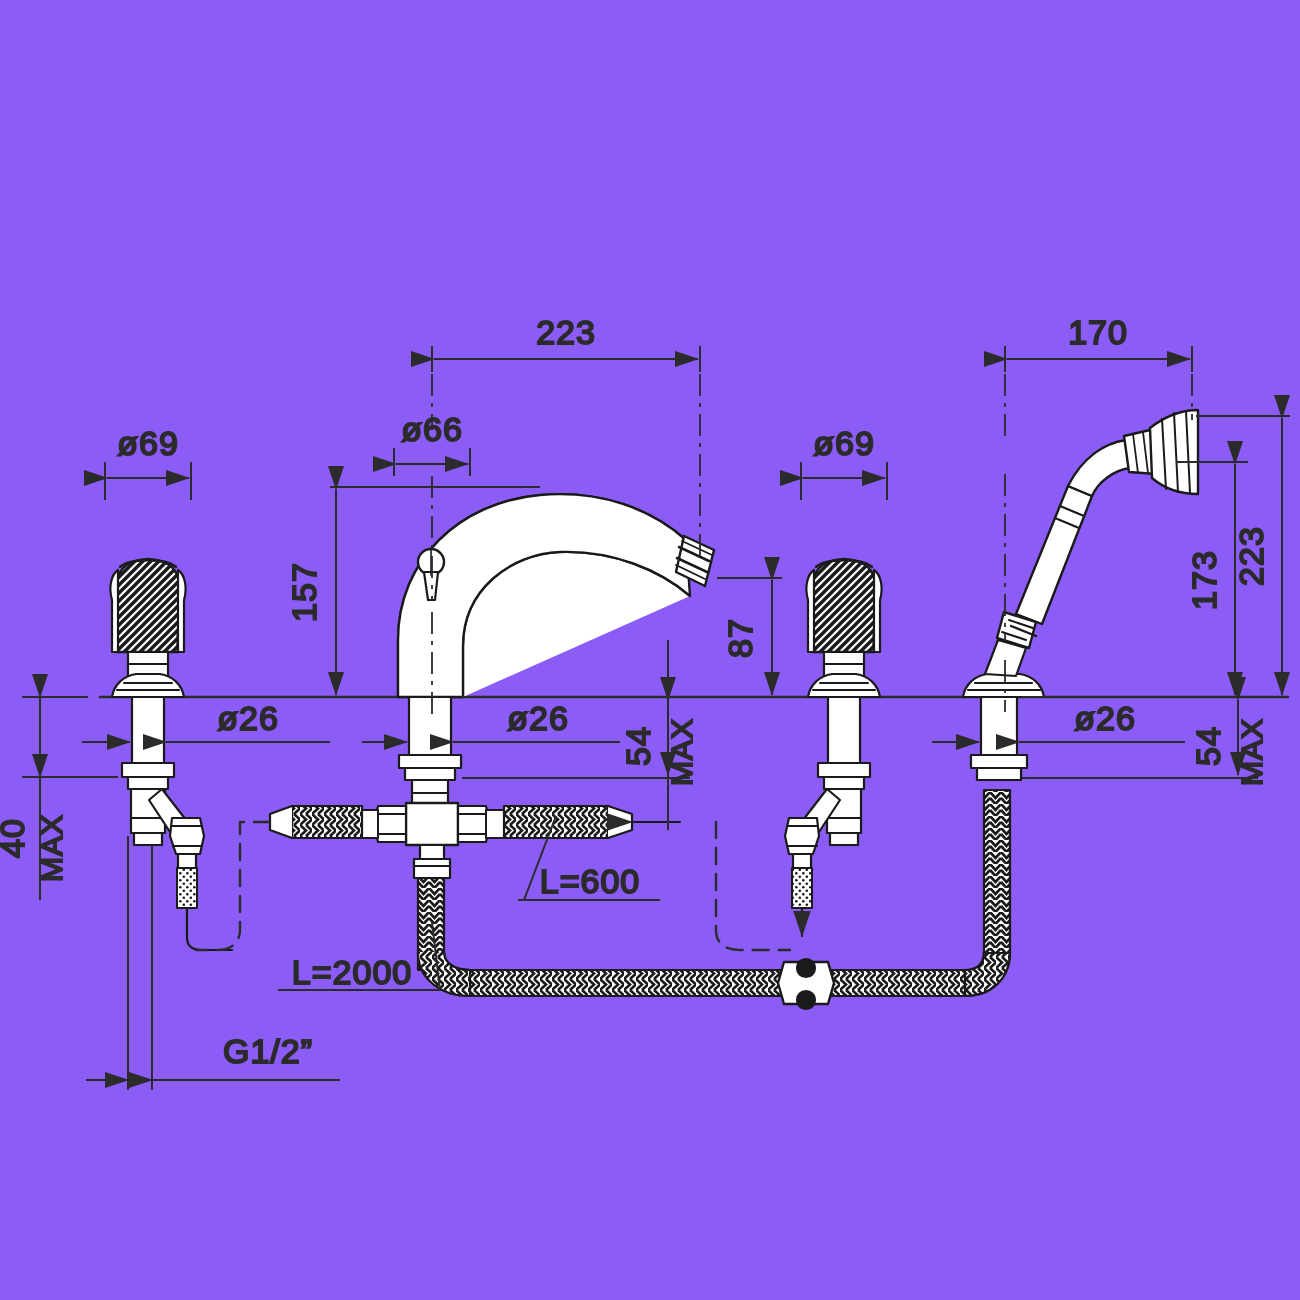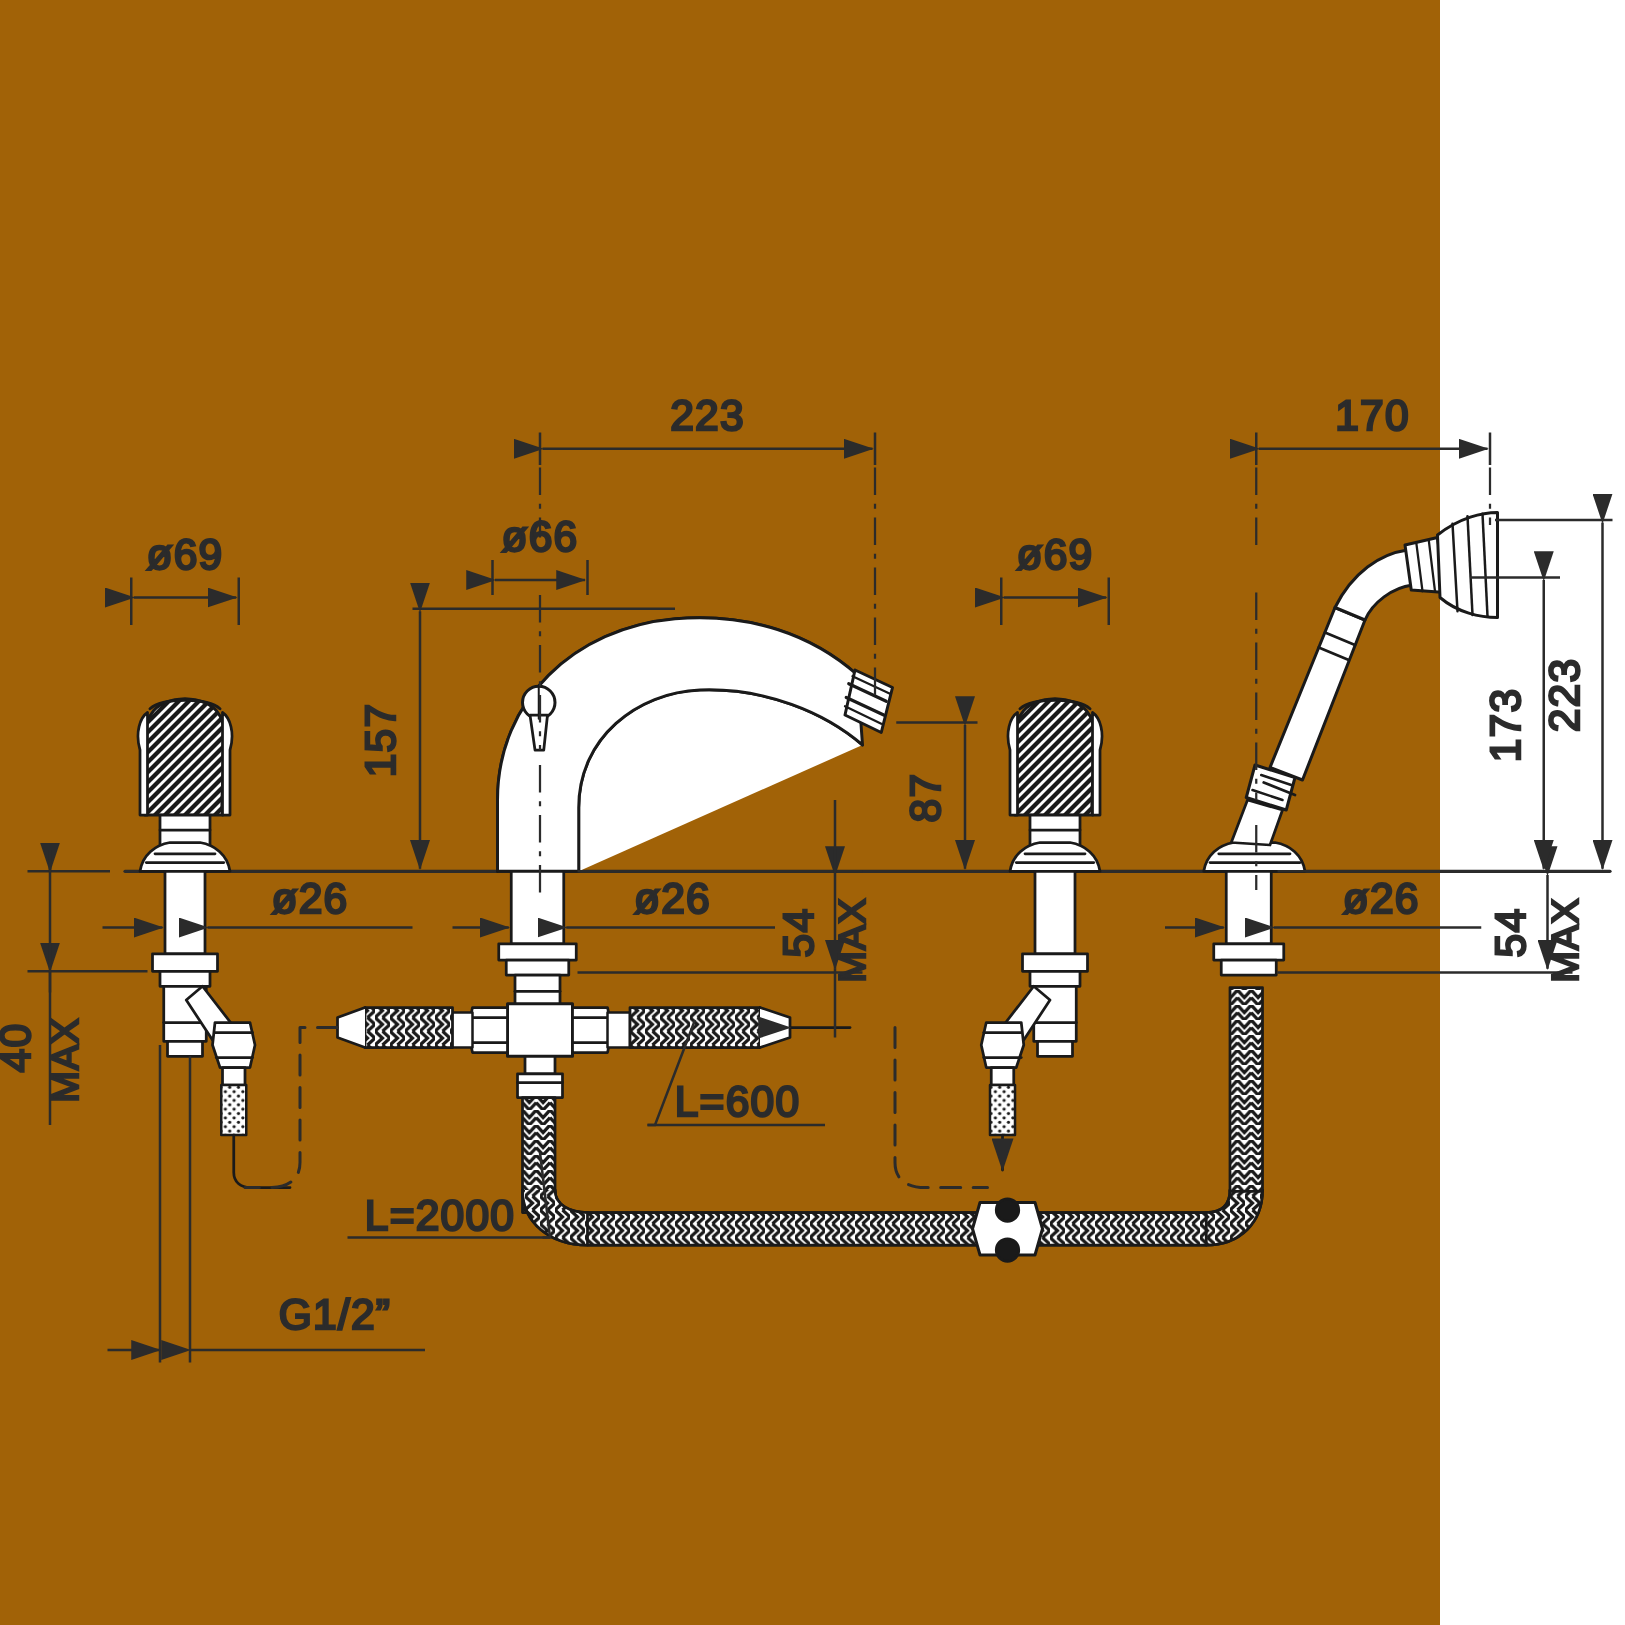--- a/index.html
+++ b/index.html
@@ -1,17 +1,17 @@
 <!DOCTYPE html>
 <html><head>
 <meta charset="utf-8">
 <style>
   html,body{margin:0;padding:0;background:#ffffff;}
   body{width:1300px;height:1300px;overflow:hidden;font-family:"Liberation Sans",sans-serif;}
-  #sheet{position:relative;width:1152px;height:1300px;background:#a16207;}
+  #sheet{position:relative;width:1300px;height:1300px;background:#8b5cf6;}
   svg{display:block;}
   .dimtext{font-family:"Liberation Sans",sans-serif;font-size:34px;fill:#2b2b2b;letter-spacing:1px;}
   .dimtext-max{font-family:"Liberation Sans",sans-serif;font-size:30px;fill:#2b2b2b;letter-spacing:1px;}
 </style>
 </head>
 <body>
 
 <div id="sheet">
 <svg width="1300" height="1300" viewBox="0 0 1300 1300">
 

